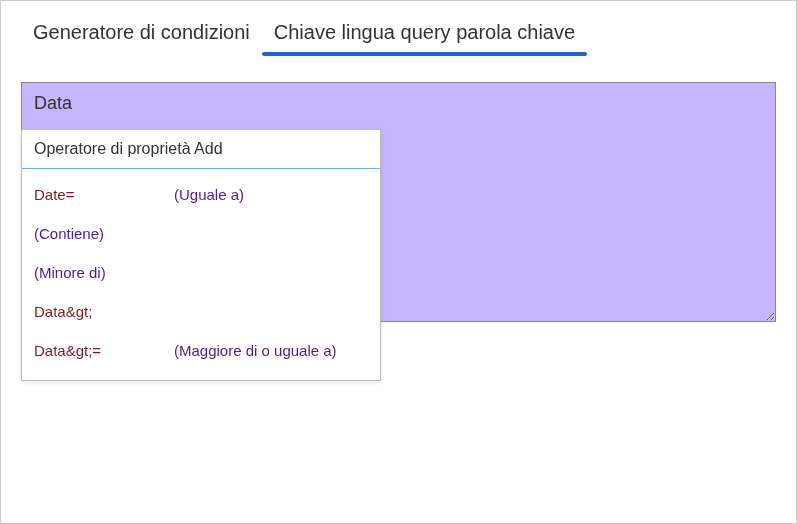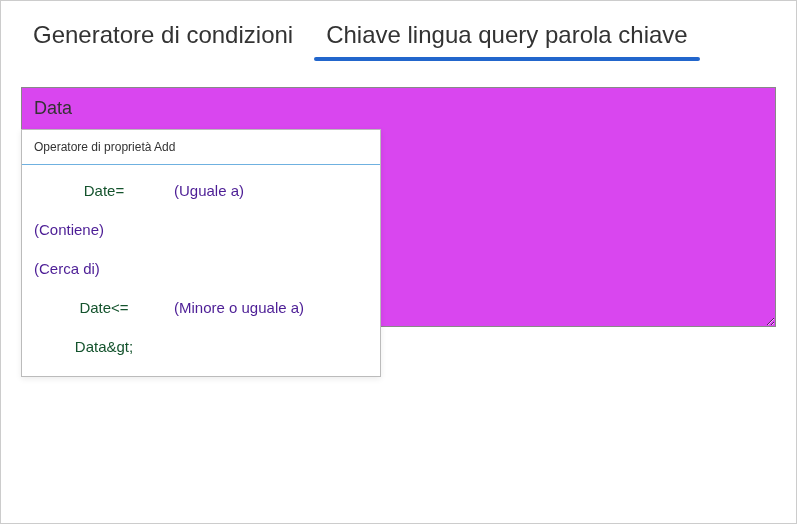--- a/index.html
+++ b/index.html
@@ -11,23 +11,23 @@
       font-family: "Segoe UI", Arial, sans-serif;
       background: #fff;
       width: 797px;
       height: 524px;
       position: relative;
       border: 1px solid #ccc;
       overflow: hidden;
     }
     .tabs {
       display: flex;
-      gap: 9px;
+      gap: 0;
       padding: 12px 20px 0 20px;
-      font-size: 24px;
+      font-size: 20px;
       color: #333;
     }
     .tab {
       padding: 8px 12px 10px 12px;
       cursor: pointer;
       position: relative;
       white-space: nowrap;
     }
     .tab.active::after {
       content: "";
@@ -50,56 +50,55 @@
       width: 100%;
       min-height: 240px;
       border: 1px solid #888;
       padding: 10px 12px;
       font-size: 18px;
       color: #333;
       resize: both;
       overflow: auto;
       font-family: inherit;
       outline: none;
-      background: #d946ef;
+      background: #c4b5fd;
     }
     .query-box::after {
       content: "";
     }
     .dropdown {
       position: absolute;
       left: 20px;
       top: 128px;
       width: 360px;
       background: #fff;
       border: 1px solid #bbb;
       box-shadow: 0 2px 6px rgba(0,0,0,0.08);
       z-index: 10;
     }
     .dropdown-header {
       padding: 10px 12px;
-      font-size: 12px;
+      font-size: 16px;
       color: #333;
       border-bottom: 1px solid #6fb1e0;
     }
     .dropdown-list {
       padding: 6px 0 10px 0;
     }
     .dropdown-item {
       display: flex;
       align-items: baseline;
       padding: 11px 12px;
       font-size: 15px;
       cursor: pointer;
     }
     .prop-name {
       width: 140px;
-      color: #14532d;
+      color: #7f1d1d;
       flex-shrink: 0;
-      text-align: center;
     }
     .prop-desc {
       color: #4c1d95;
     }
     .query-value {
       outline: none;
       width: 100%;
       height: 100%;
     }
   </style>
@@ -122,23 +121,23 @@
   <div class="dropdown-header">Operatore di proprietà Add</div>
   <div class="dropdown-list">
     <div class="dropdown-item">
       <span class="prop-name">Date=</span>
       <span class="prop-desc">(Uguale a)</span>
     </div>
     <div class="dropdown-item">
       <span class="prop-desc">(Contiene)</span>
     </div>
     <div class="dropdown-item">
-      <span class="prop-desc">(Cerca di)</span>
-    </div>
-    <div class="dropdown-item">
-      <span class="prop-name">Date&lt;=</span>
-      <span class="prop-desc">(Minore o    uguale a)</span>
+      <span class="prop-desc">(Minore di)</span>
     </div>
     <div class="dropdown-item">
       <span class="prop-name">Data&amp;gt;</span>
+    </div>
+    <div class="dropdown-item">
+      <span class="prop-name">Data&amp;gt;=</span>
+      <span class="prop-desc">(Maggiore di  o uguale a)</span>
     </div>
   </div>
 </div>
 
 </body></html>

